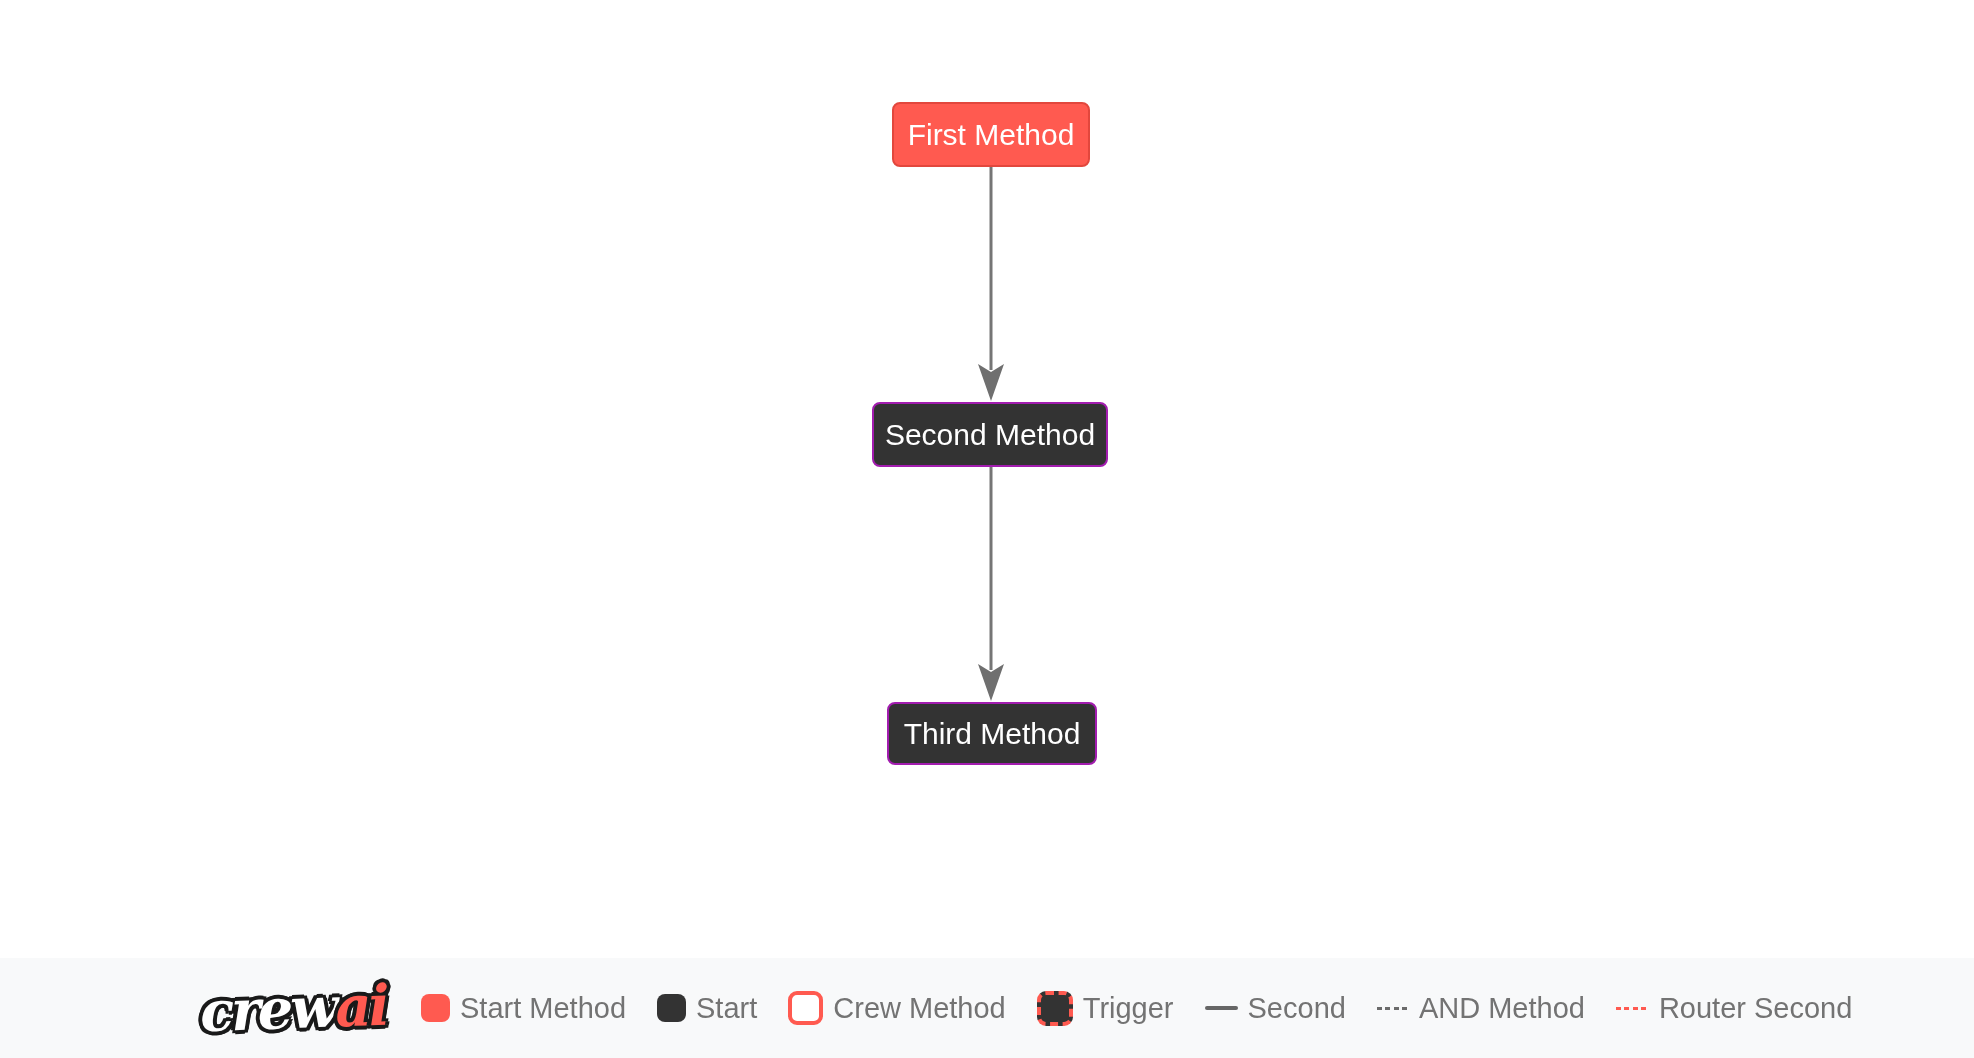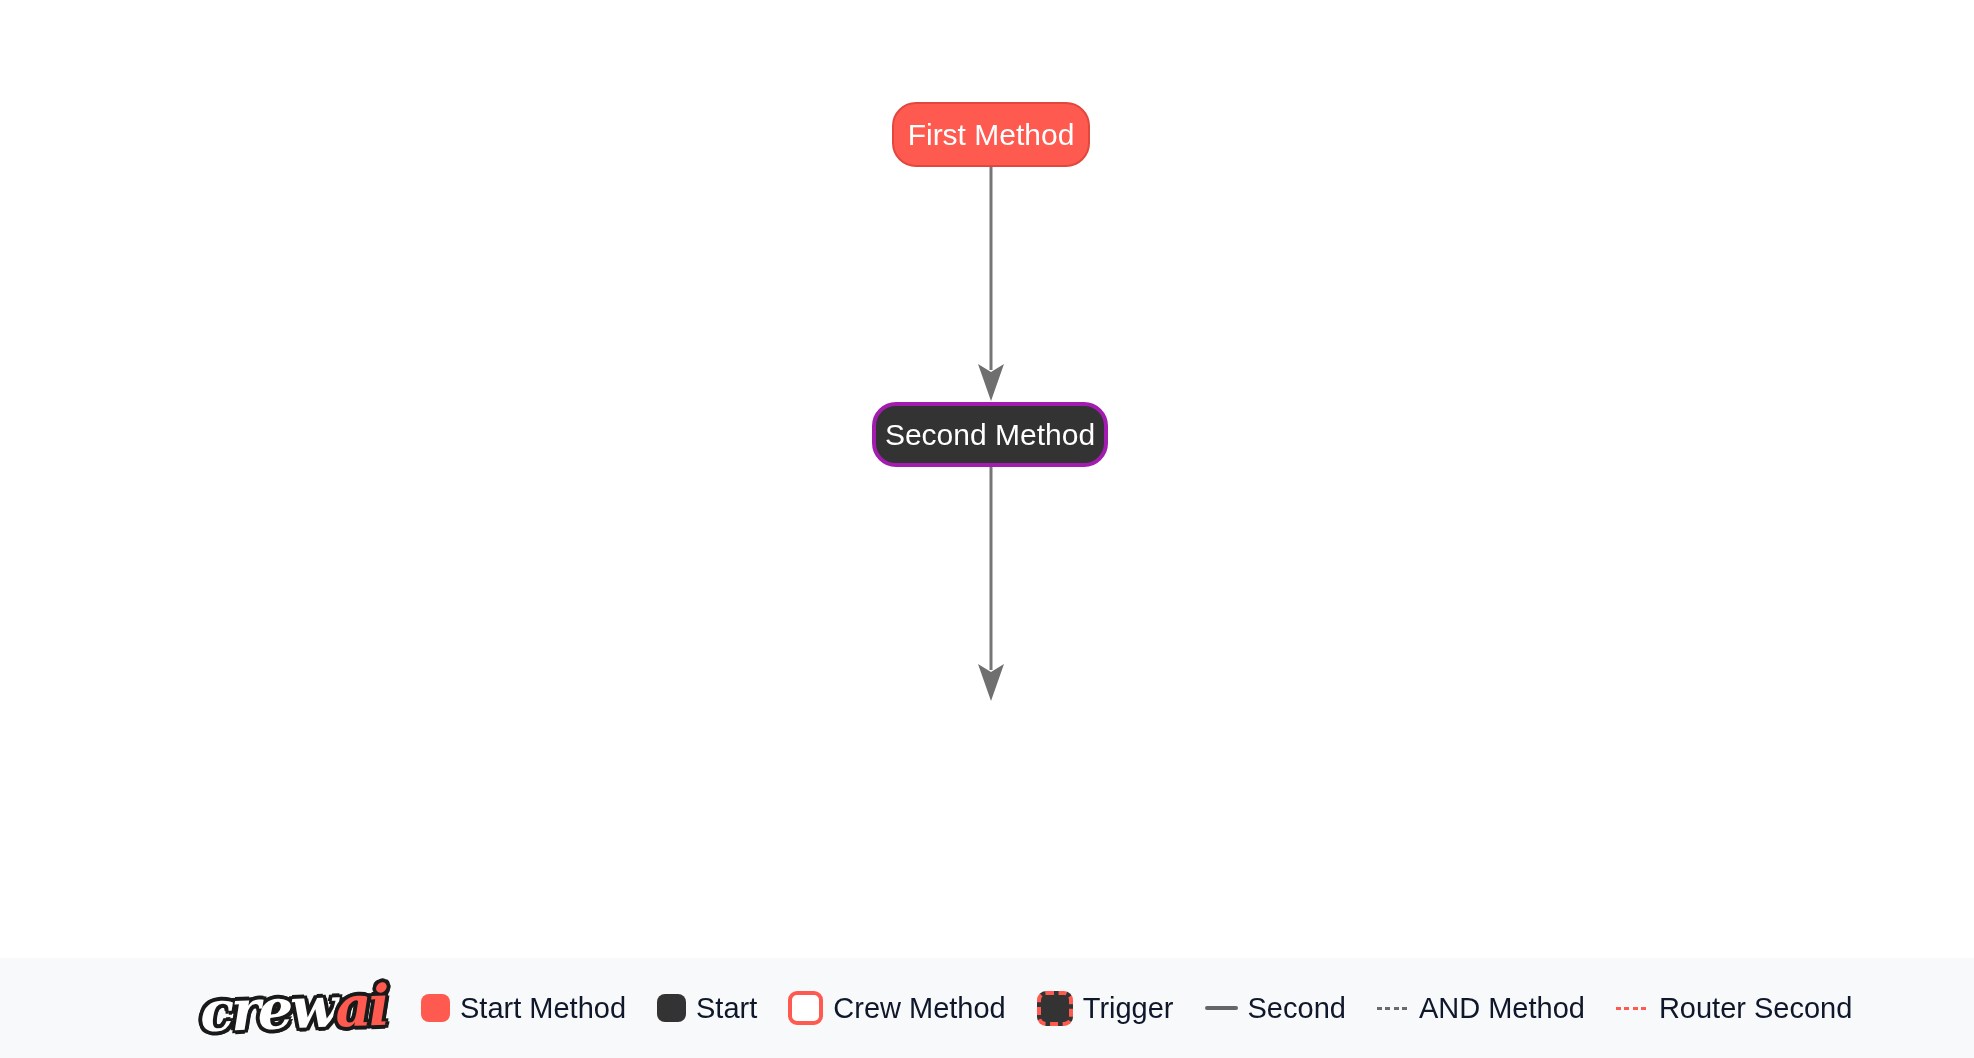--- a/index.html
+++ b/index.html
@@ -22,34 +22,34 @@
   .edges-layer {
     position: absolute;
     left: 0; top: 0;
     pointer-events: none;
   }
   .flow-node {
     position: absolute;
     display: flex;
     align-items: center;
     justify-content: center;
-    border-radius: 24px;
+    border-radius: 8px;
     font-size: 30px;
     color: #ffffff;
     box-sizing: border-box;
     cursor: pointer;
     white-space: nowrap;
   }
   .flow-node.start {
     background: #FF5A50;
     border: 2px solid #E2473D;
   }
   .flow-node.method {
     background: #333333;
-    border: 4px solid #a21caf;
+    border: 2px solid #a21caf;
   }
   .node-first  { left: 892px; top: 102px; width: 198px; height: 65px; }
   .node-second { left: 872px; top: 402px; width: 236px; height: 65px; }
   .node-third  { left: 887px; top: 702px; width: 210px; height: 63px; }
 
   
   .legend-bar {
     position: absolute;
     left: 0; bottom: 0;
     width: 1974px;
@@ -88,21 +88,21 @@
   .legend-items {
     display: flex;
     align-items: center;
     gap: 31px;
   }
   .legend-item {
     display: flex;
     align-items: center;
     gap: 10px;
     font-size: 29px;
-    color: #0f172a;
+    color: #737373;
     white-space: nowrap;
   }
   .swatch {
     box-sizing: border-box;
     flex: 0 0 auto;
   }
   .swatch-start {
     width: 29px; height: 28px;
     border-radius: 8px;
     background: #FF5A50;
@@ -151,20 +151,21 @@
     <g>
       <line x1="991" y1="467" x2="991" y2="670" stroke="#757575" stroke-width="3"></line>
       <polygon points="991,701 1004,664 991,672 978,664" fill="#6F6F6F"></polygon>
     </g>
   </svg>
 
   <div class="flow-node start node-first">First Method</div>
 
   <div class="flow-node method node-second">Second Method</div>
 
+  <div class="flow-node method node-third">Third Method</div>
 </div>
 
 <footer class="legend-bar">
 
   <div class="crewai-logo">
     <span class="word-crew">crew</span><span class="word-ai">ai</span>
   </div>
 
   <div class="legend-items">
 

